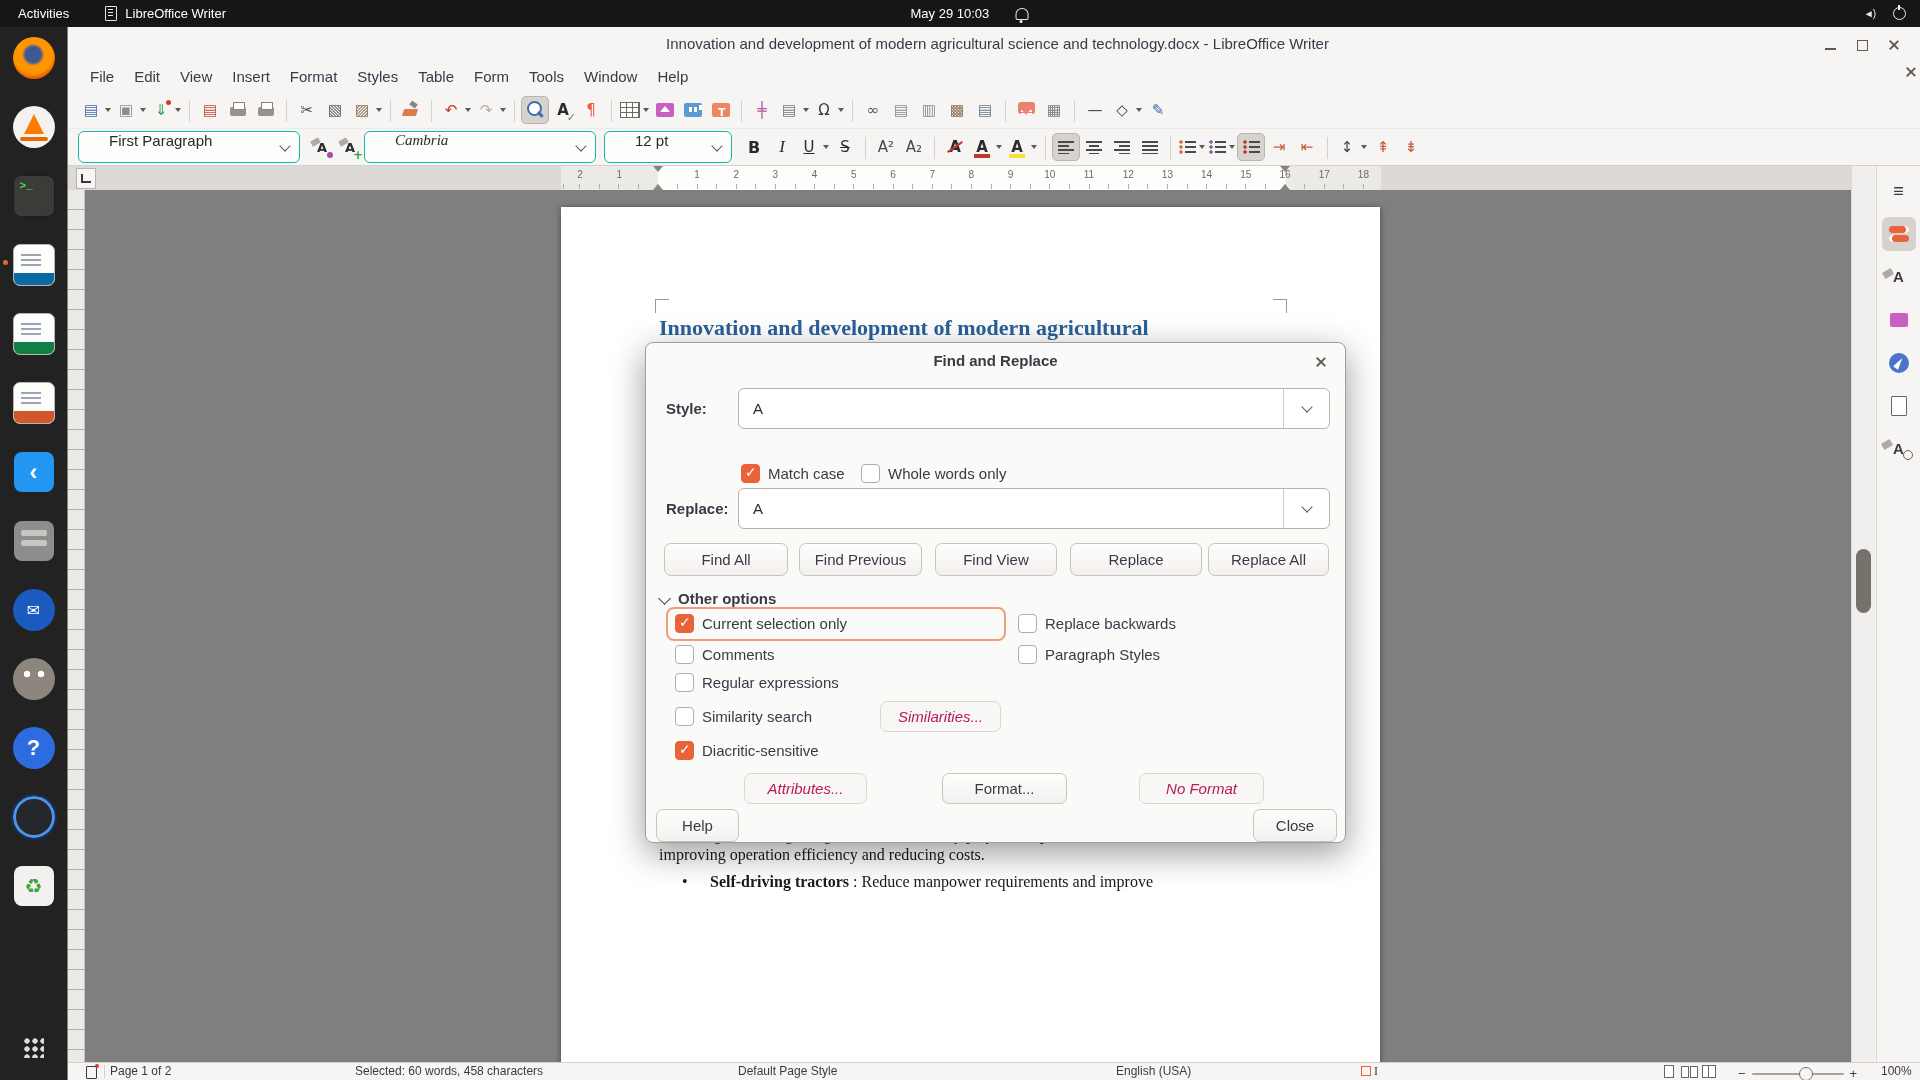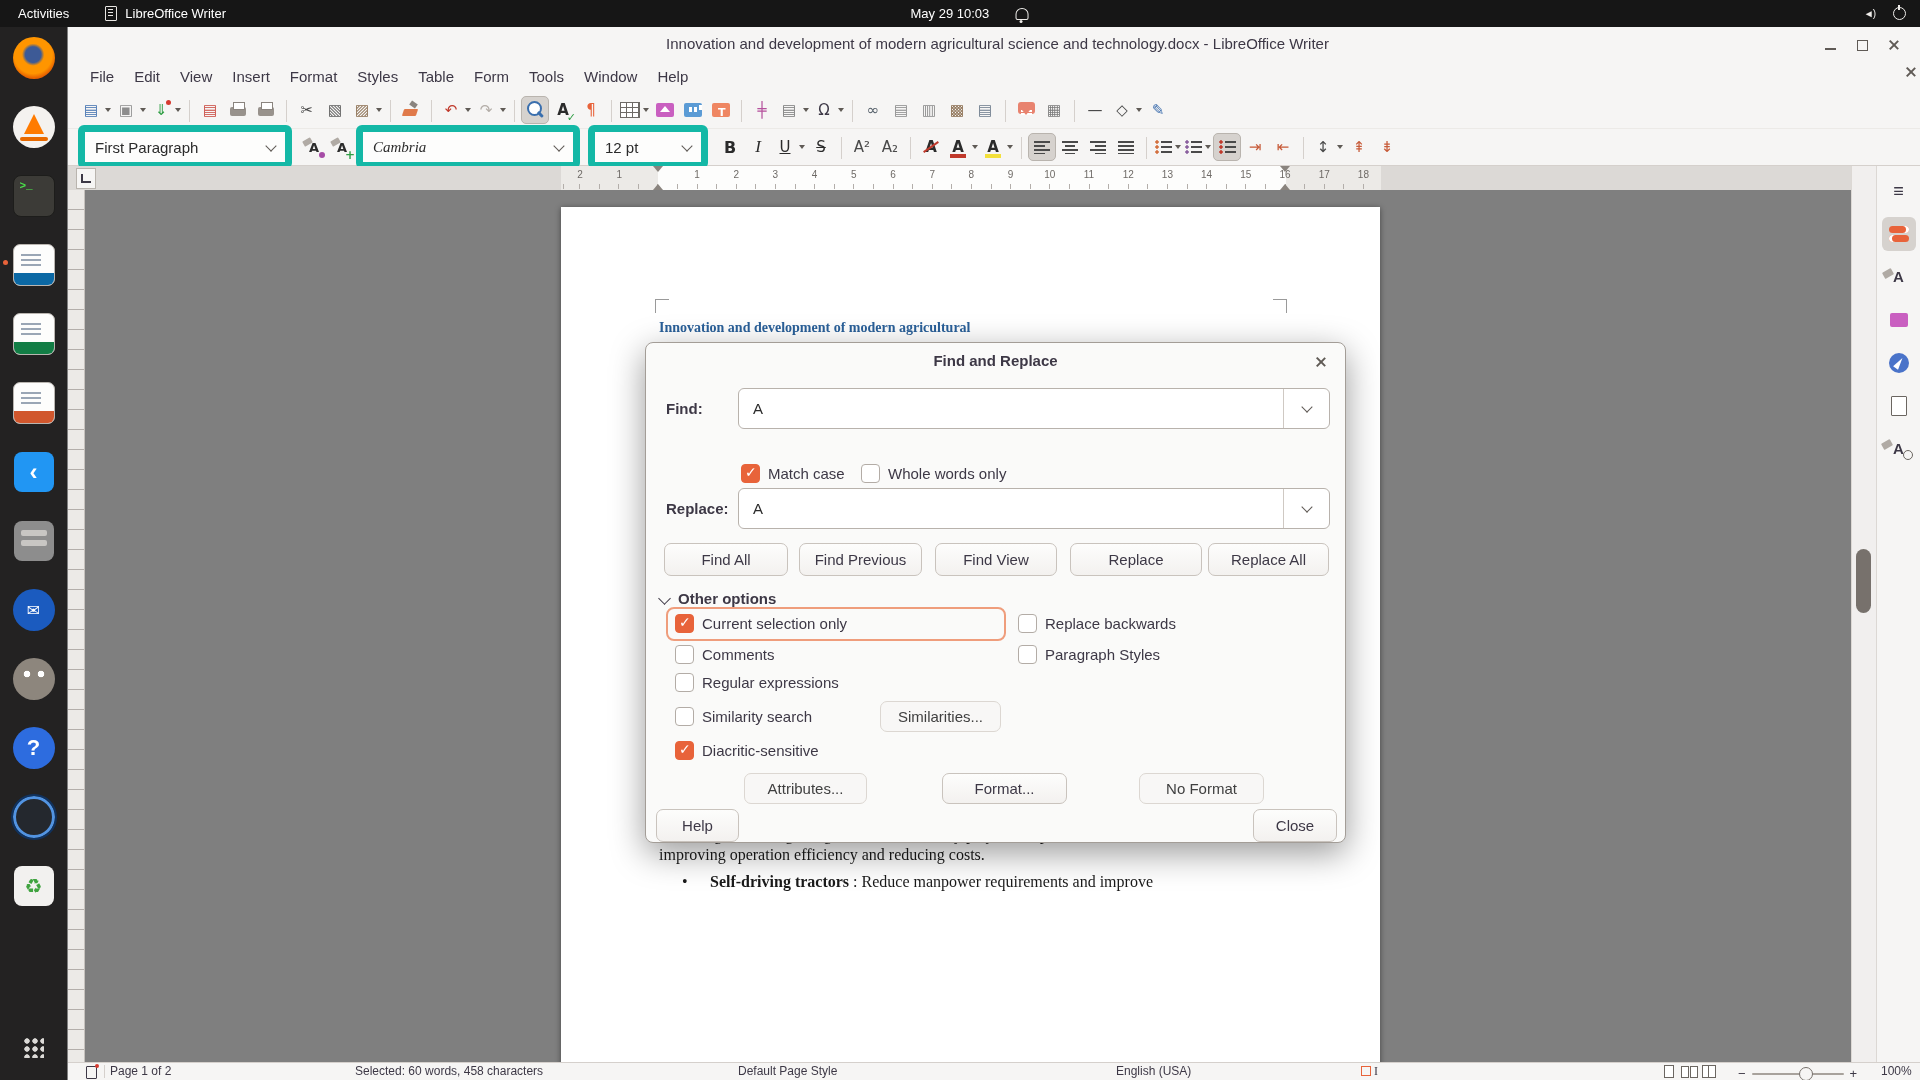--- a/index.html
+++ b/index.html
@@ -129,21 +129,21 @@
         background-image:radial-gradient(circle 1.6px,var(--dot,#d3703f) 1.5px,transparent 1.8px),radial-gradient(circle 1.6px,var(--dot,#d3703f) 1.5px,transparent 1.8px),radial-gradient(circle 1.6px,var(--dot,#d3703f) 1.5px,transparent 1.8px),
         linear-gradient(#4a4a4a,#4a4a4a),linear-gradient(#4a4a4a,#4a4a4a),linear-gradient(#4a4a4a,#4a4a4a);
         background-size:4px 4px,4px 4px,4px 4px,11px 2px,11px 2px,11px 2px;
         background-position:0 0,0 5px,0 10px,6px 1px,6px 6px,6px 11px;}
   .i-list.ol{--dot:#8a5f9e;}
   .i-list.nl{--dot:#c0392b;}
   .i-styleroll{font-weight:bold;font-size:13px;color:#2b2b2b;}
   .i-styleroll::before{content:"";position:absolute;left:0;top:3px;width:9px;height:6px;background:#b0aaa4;border-radius:1px;transform:rotate(-30deg);}
   .i-styleroll.upd::after{content:"";position:absolute;right:0;bottom:0;width:6px;height:6px;border-radius:50%;background:#a64ca6;}
   .i-styleroll.new::after{content:"+";position:absolute;right:-2px;bottom:-4px;color:#2f9e44;font-weight:bold;font-size:12px;}
-  .combo{height:30px;background:#fdfdfc;border:7px solid #14b8a6;border-radius:6px;display:flex;align-items:center;position:relative;margin-right:8px;flex:0 0 auto;}
+  .combo{height:30px;background:#fdfdfc;border:1px solid #14b8a6;border-radius:6px;display:flex;align-items:flex-start;position:relative;margin-right:8px;flex:0 0 auto;padding-left:20px;}
   .combo .cval{padding-left:10px;font-size:15px;color:#2b2b2b;flex:1;white-space:nowrap;overflow:hidden;}
   .combo .chevbox{width:28px;display:flex;align-items:center;justify-content:center;align-self:stretch;}
   .chev{width:7px;height:7px;border-right:1.7px solid #5f5a55;border-bottom:1.7px solid #5f5a55;transform:rotate(45deg);margin-top:-3px;}
   .cmb-font .cval{font-family:"Liberation Serif",serif;font-style:italic;}
 
   
   #rulerrow{position:absolute;left:0;top:139px;width:1784px;height:24px;background:#dcd9d6;border-bottom:1px solid #c5c1bd;}
   #ruler-band{position:absolute;left:493px;top:0;width:820px;height:24px;background:#fdfdfc;}
   #ruler-band::before{content:"";position:absolute;left:0;top:0;width:97px;height:100%;background:#eceae7;}
   #ruler-band::after{content:"";position:absolute;right:0;top:0;width:95px;height:100%;background:#eceae7;}
@@ -157,21 +157,21 @@
 
   
   #docarea{position:absolute;left:0;top:163px;width:1784px;height:873px;background:#7f7f7f;overflow:hidden;}
   #vruler{position:absolute;left:0;top:0;width:16px;height:100%;background:#eceae7;border-right:1px solid #c5c1bd;
       background-image:repeating-linear-gradient(180deg,transparent 0 19px,#b3aeaa 19px 20px);}
   #page{position:absolute;left:493px;top:17px;width:819px;height:900px;background:#fff;box-shadow:0 1px 6px rgba(0,0,0,.45);}
   .cornermark{position:absolute;width:13px;height:13px;border-color:#9a9a9a;}
   .cm-left{left:94px;top:92px;border-left:1px solid #9a9a9a;border-top:1px solid #9a9a9a;}
   .cm-right{left:712px;top:92px;border-right:1px solid #9a9a9a;border-top:1px solid #9a9a9a;}
   .doc-serif{font-family:"Liberation Serif","DejaVu Serif",serif;color:#1a1a1a;}
-  #doc-title{position:absolute;left:98px;top:108px;width:640px;font-size:14px;line-height:26px;font-weight:bold;color:#2a6099;font-family:"Liberation Serif",serif;}
+  #doc-title{position:absolute;left:98px;top:108px;width:640px;font-size:22px;line-height:26px;font-weight:bold;color:#2a6099;font-family:"Liberation Serif",serif;}
   .blist{position:absolute;left:121px;width:575px;font-size:16px;line-height:19.5px;}
   .blist .bitem{position:relative;padding-left:28px;margin-bottom:2px;}
   .blist .bullet{position:absolute;left:0;top:0;}
   .blist b{font-weight:bold;}
   .pre{white-space:pre-line;}
   #blist1{top:458px;}
   #doc-heading{position:absolute;left:98px;top:566px;font-size:17.5px;font-weight:bold;color:#31679e;font-family:"Liberation Sans",sans-serif;}
   #doc-heading::before{content:"";position:absolute;left:-6px;top:0;width:2px;height:20px;background:#9a9a9a;}
   #doc-para{position:absolute;left:98px;top:598px;width:650px;font-size:16px;line-height:20px;}
   #blist2{top:665px;}
@@ -222,21 +222,21 @@
   #dialog{position:absolute;left:645px;top:342px;width:701px;height:501px;background:#fafaf9;border:1px solid #a39d97;
       border-radius:8px;box-shadow:0 10px 34px rgba(0,0,0,.4);z-index:70;box-sizing:border-box;font-size:15px;color:#3d3846;}
   #dlg-title{position:absolute;left:0;right:0;top:9px;text-align:center;font-weight:bold;}
   #dlg-close{position:absolute;right:12px;top:7px;width:24px;height:24px;border-radius:50%;display:flex;align-items:center;justify-content:center;}
   .dlabel{position:absolute;font-weight:bold;}
   .dcombo{position:absolute;background:#fff;border:1px solid #b8b2ac;border-radius:6px;display:flex;align-items:center;box-sizing:border-box;}
   .dcombo .cval{padding-left:14px;flex:1;font-size:15px;color:#2b2b2b;}
   .dcombo .chevbox{width:45px;align-self:stretch;border-left:1px solid #cfc9c3;display:flex;align-items:center;justify-content:center;}
   .gbtn{position:absolute;height:33px;background:linear-gradient(#fdfdfc,#f3f1ef);border:1px solid #c9c3bd;border-radius:7px;
       display:flex;align-items:center;justify-content:center;font-size:15px;color:#3d3846;box-sizing:border-box;}
-  .gbtn.disabled{color:#404040;border-color:#dcd7d2;background:#f8f7f6;}
+  .gbtn.disabled{color:#be185d;border-color:#dcd7d2;background:#f8f7f6;font-style:italic;}
   .cb{position:absolute;width:19px;height:19px;box-sizing:border-box;border:1.5px solid #b3aca6;border-radius:4px;background:#fff;}
   .cb.checked{background:#e8633a;border-color:#e8633a;}
   .cb.checked::after{content:"✓";position:absolute;left:3px;top:-1px;color:#fff;font-size:14px;font-weight:bold;}
   .cblabel{position:absolute;line-height:19px;}
   #focusring{position:absolute;left:20px;top:264px;width:340px;height:34px;border:2px solid #ef9d7c;border-radius:8px;box-sizing:border-box;}
   .expander{position:absolute;left:14px;top:251px;width:8px;height:8px;border-right:1.8px solid #3d3846;border-bottom:1.8px solid #3d3846;transform:rotate(45deg);}
 </style>
 </head>
 <body>
 
@@ -716,21 +716,21 @@
     <span class="sb" style="left:1813px">100%</span>
   </div>
 </div>
 
 <div id="dialog">
   <div id="dlg-title">Find and Replace</div>
   <div id="dlg-close">
       <i class="xicon"></i>
     </div>
 
-  <span class="dlabel" style="left:20px;top:57px">Find:</span>
+  <span class="dlabel" style="left:20px;top:57px">Style:</span>
   <div class="dcombo" style="left:92px;top:45px;width:592px;height:41px">
     <span class="cval">A</span>
     <span class="chevbox">
         <i class="chev"></i>
       </span>
   </div>
 
   <span class="cb checked" style="left:95px;top:121px"></span>
   <span class="cblabel" style="left:122px;top:121px">Match case</span>
   <span class="cb" style="left:215px;top:121px"></span>

